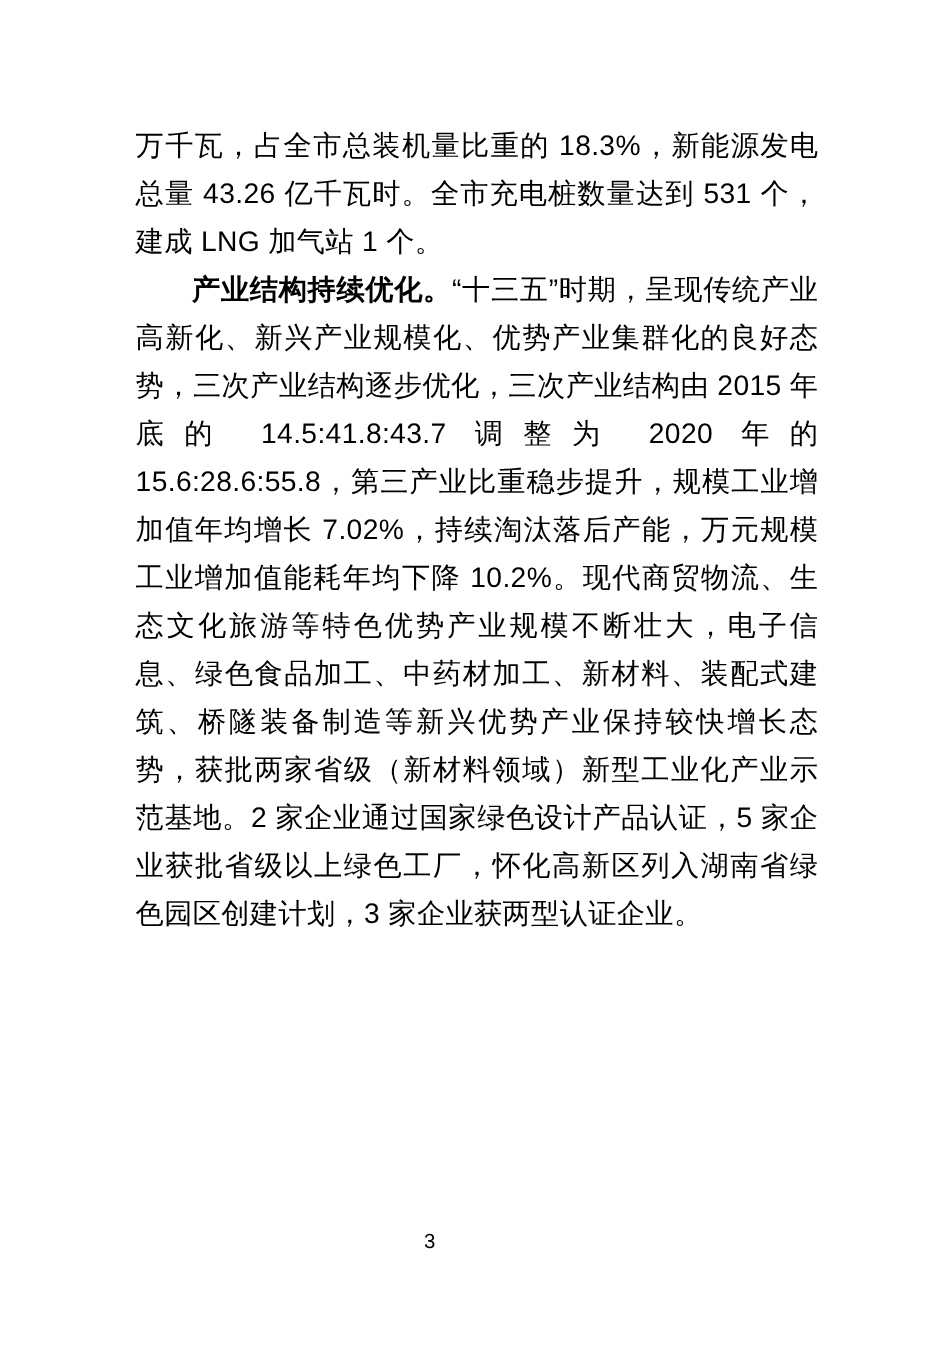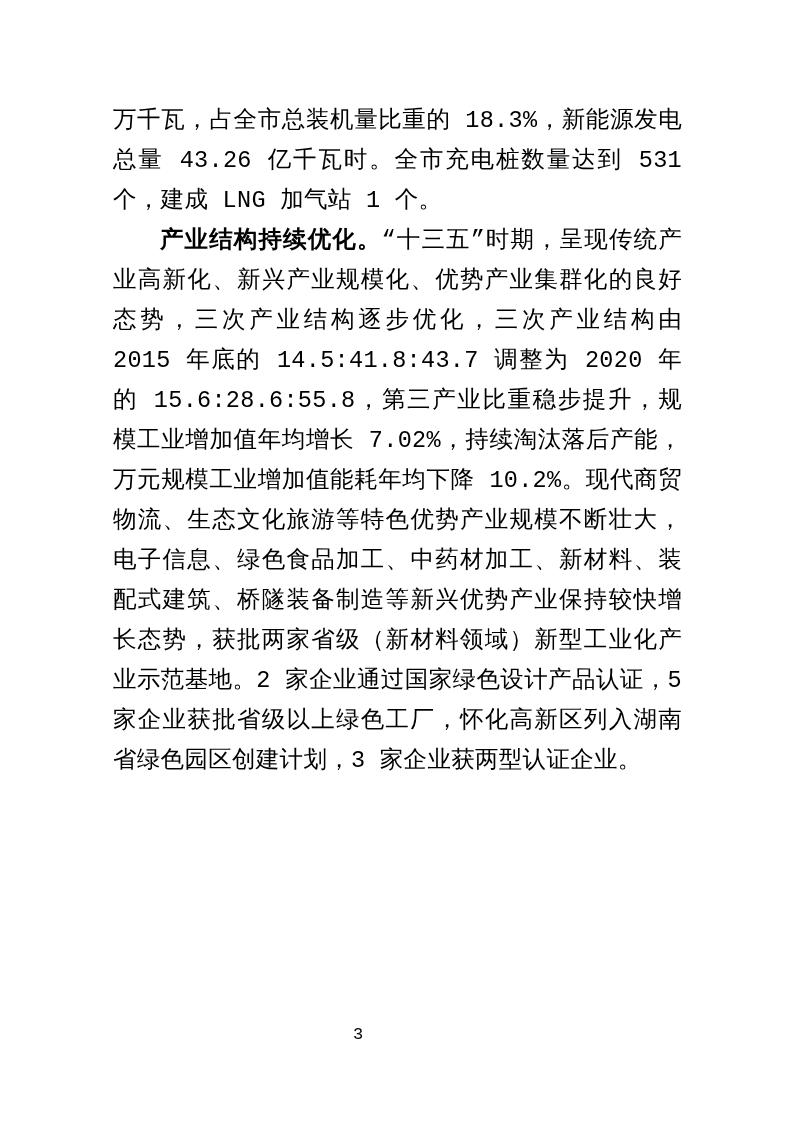--- a/index.html
+++ b/index.html
@@ -6,21 +6,21 @@
     margin: 0;
     padding: 0;
     background: #ffffff;
   }
   .page {
     position: relative;
     width: 716px;
     height: 1122px;
     background: #ffffff;
     overflow: hidden;
-    font-family: Liberation Mono, monospace;
+    font-family: Liberation Sans, sans-serif;
     color: #000000;
   }
   .textblock {
     position: absolute;
     left: 113px;
     top: 101px;
     width: 569px;
     font-size: 23.5px;
     line-height: 40px;
     text-align: justify;

